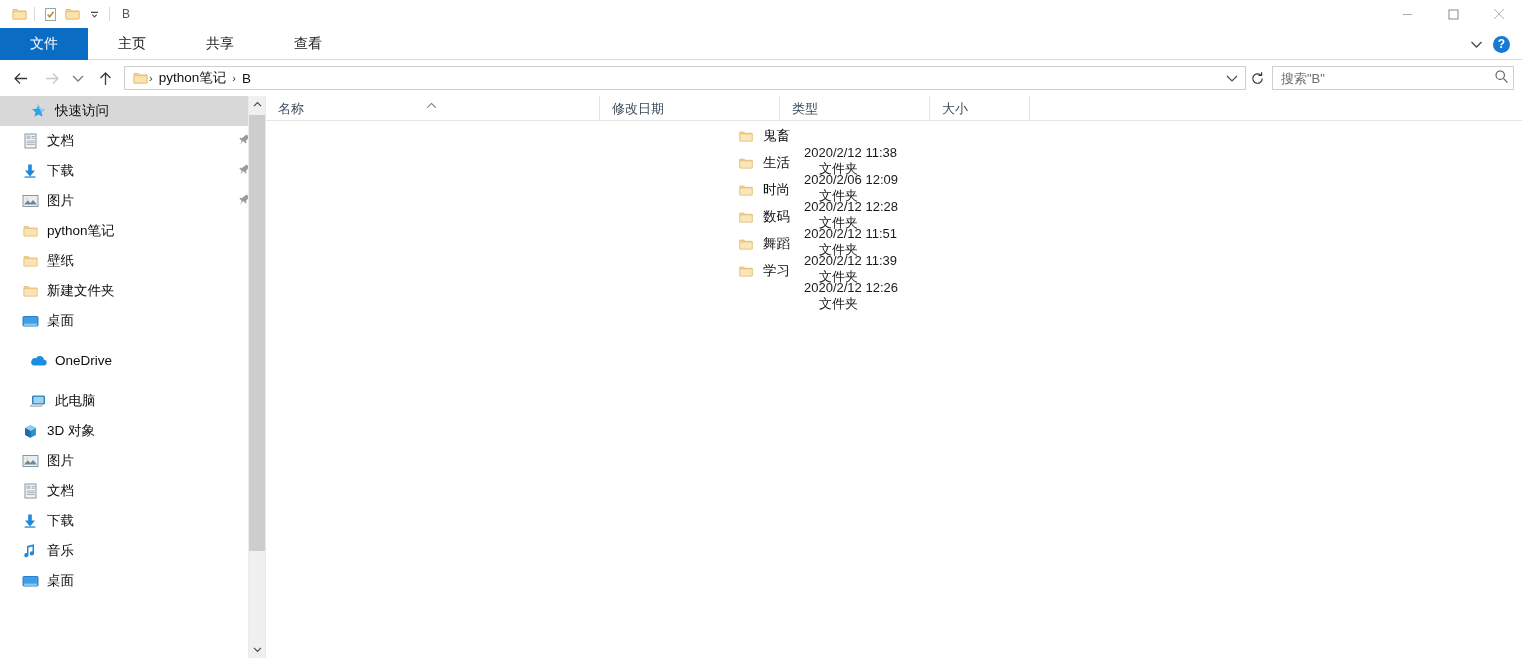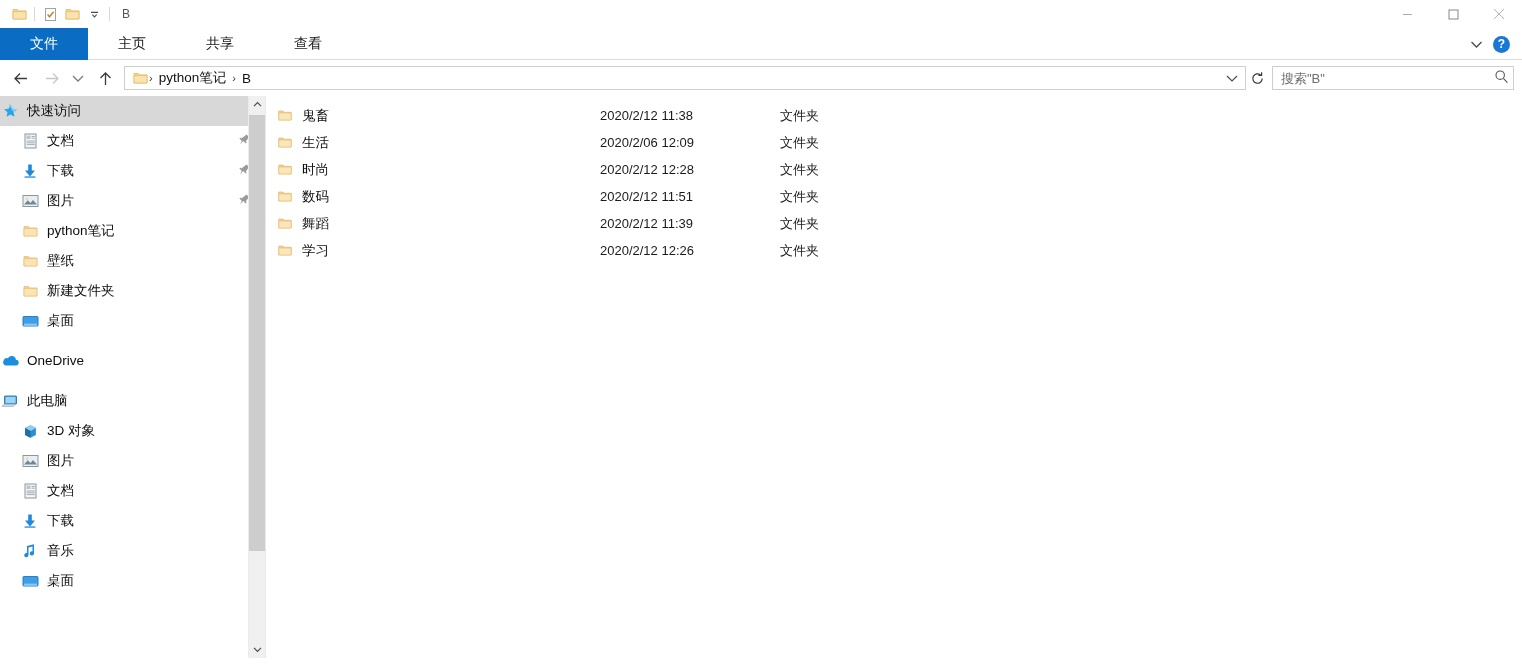--- a/index.html
+++ b/index.html
@@ -144,21 +144,21 @@
   .nav-ico {
     width: 20px; height: 20px;
     display: flex; align-items: center; justify-content: center;
     flex: 0 0 20px;
     margin-right: 7px;
   }
   .nav-label { line-height: 1; }
   .pin {
     position: absolute; right: 14px; top: 50%; transform: translateY(-50%);
   }
-  .lvl0 { }
+  .lvl0 { padding-left: 28px; }
   .lvl1 { padding-left: 20px; }
   .nav-gap { height: 10px; }
 
   
   .vscroll {
     position: absolute; right: 0; top: 0;
     width: 17px; height: 100%;
     background: #f0f0f0;
     border-left: 1px solid #ececec;
   }
@@ -201,21 +201,21 @@
   .col.date { width: 180px; }
   .col.type { width: 150px; }
   .col.size { width: 100px; }
   .sortcaret {
     position: absolute; left: 160px; top: 1px;
   }
   .rows { padding-top: 6px; }
   .row {
     height: 27px;
     display: flex; align-items: center;
-    font-size: 13.5px; color: #101010;
+    font-size: 13.5px; color: #101010; flex-direction: column;
   }
   .cell-name {
     width: 334px; display: flex; align-items: center; padding-left: 12px;
   }
   .fold-ico { margin-right: 10px; display: flex; }
   .cell-date { width: 180px; color: #1a1a1a; font-size: 13px; }
   .cell-type { width: 150px; color: #1a1a1a; font-size: 13px; }
   .cell-size { width: 100px; }
 </style>
 </head>
@@ -544,20 +544,39 @@
       <div class="vs-thumb"></div>
       <div class="vs-arrow bottom">
         <svg width="9" height="7" viewBox="0 0 9 7">
             <path d="M1 1.8l3.5 3.5L8 1.8" fill="none" stroke="#4a4a4a" stroke-width="1.2"></path>
           </svg>
       </div>
     </div>
   </div>
 
   <div class="filepane">
+    <div class="colhead">
+      <div class="col name">
+        <span>名称</span>
+        <span class="sortcaret">
+          <svg width="11" height="7" viewBox="0 0 11 7">
+              <path d="M1.2 5.6L5.5 1.4l4.3 4.2" fill="none" stroke="#6f7b86" stroke-width="1.1"></path>
+            </svg>
+        </span>
+      </div>
+      <div class="col date">
+        <span>修改日期</span>
+      </div>
+      <div class="col type">
+        <span>类型</span>
+      </div>
+      <div class="col size">
+        <span>大小</span>
+      </div>
+    </div>
 
     <div class="rows">
 
       <div class="row">
         <div class="cell-name">
           <span class="fold-ico">
             <svg width="14" height="13" viewBox="0 0 14 13">
               <path d="M0.8 2h4.2l1.1 1.3h7.1V11H0.8z" fill="#f1cd86" stroke="#e1bd72" stroke-width="0.7"></path>
               <path d="M0.8 4h12.4v7H0.8z" fill="#fbe6b9" stroke="#e1bd72" stroke-width="0.6"></path>
             </svg>

